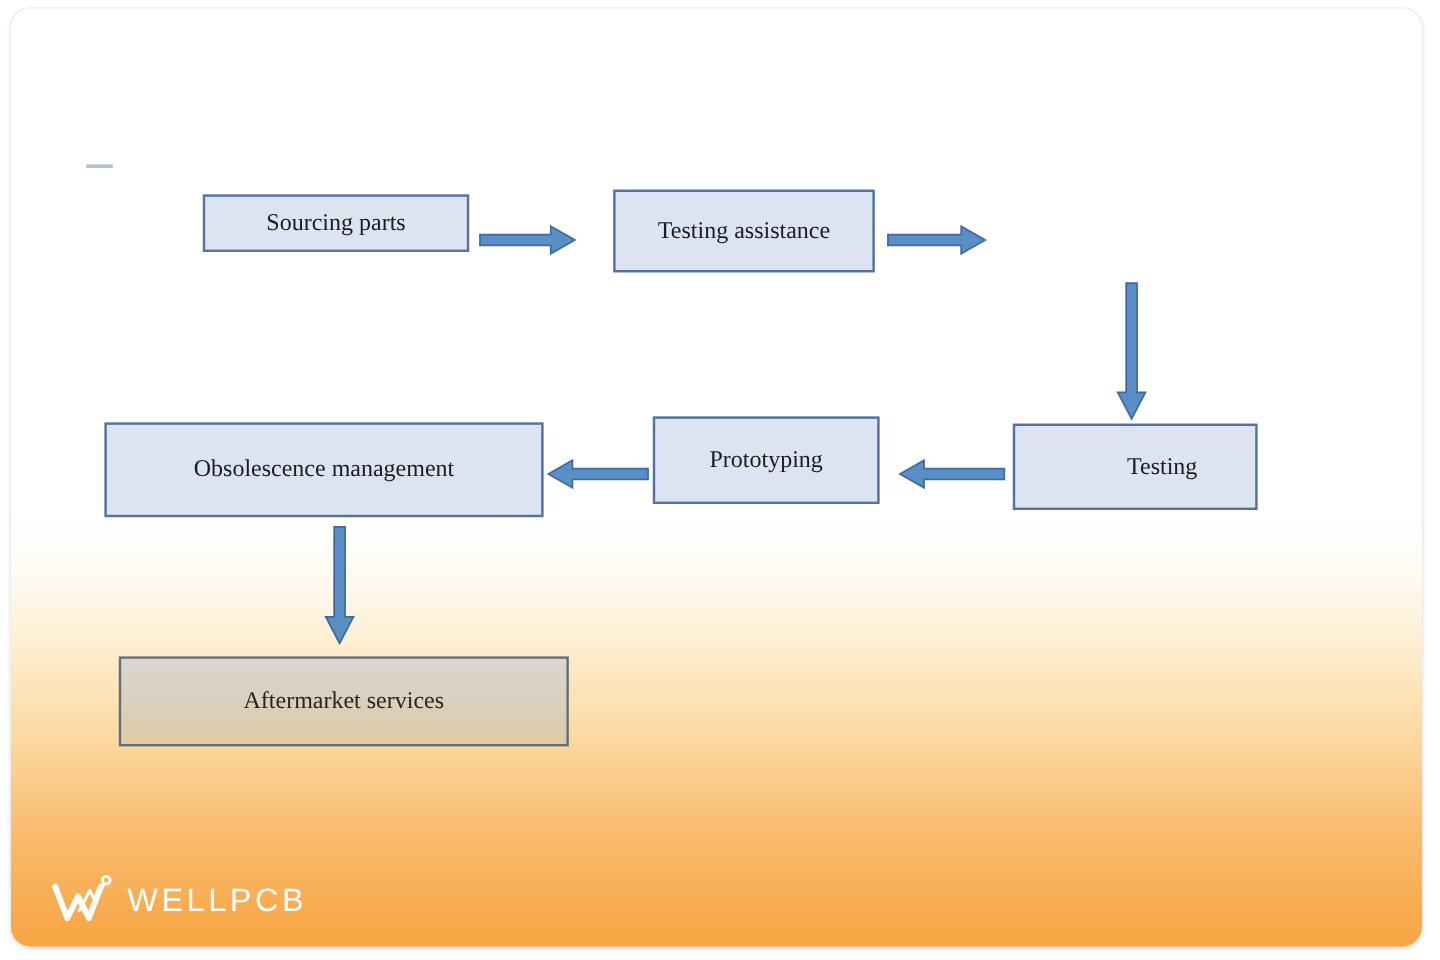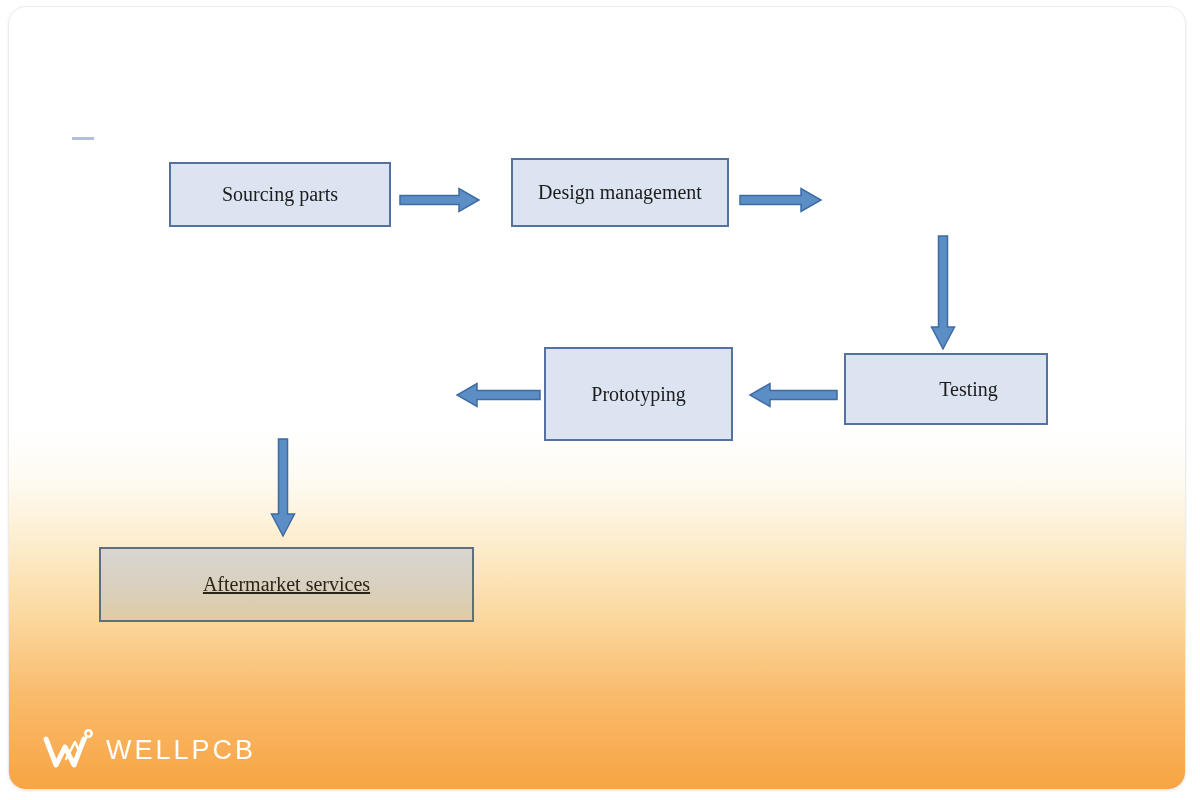--- a/index.html
+++ b/index.html
@@ -26,21 +26,20 @@
     color: #1c1c1c;
     display: flex; align-items: center; justify-content: center;
     font-size: 20px;
     text-align: center;
     line-height: 1.15;
   }
   .node.aftermarket {
     background: linear-gradient(180deg, #d9d6d2 0%, #d9d0bd 55%, #e0cba4 100%);
     border: 2px solid #5f6e7d;
     color: #2a2419;
-    text-decoration: underline;
   }
   .arrow { position: absolute; display: block; }
   .dash {
     position: absolute; left: 63px; top: 130px; width: 22px; height: 3px;
     background: #b3bfd9;
   }
   .footer-logo {
     position: absolute; left: 33px; top: 720px;
     display: flex; align-items: center; gap: 10px;
   }
@@ -53,57 +52,60 @@
   }
 </style>
 </head>
 <body>
 
 <div class="stage">
   <div class="card">
 
     <div class="dash"></div>
 
-    <div class="node" style="left:160px; top:155px; width:222px; height:65px;">
+    <div class="node" style="left:160px; top:155px; width:222px; height:48px;">
       <span>Sourcing parts</span>
     </div>
 
     <svg class="arrow" style="left:390px; top:180px;" width="82" height="26" viewBox="0 0 82 26">
       <polygon points="1,8.5 60,8.5 60,1.5 80,13 60,24.5 60,17.5 1,17.5" fill="#5b8ec4" stroke="#3e6ba3" stroke-width="1.5"></polygon>
     </svg>
 
     <div class="node" style="left:502px; top:151px; width:218px; height:69px;">
-      <span>Design management</span>
+      <span>Testing assistance</span>
     </div>
 
     <svg class="arrow" style="left:730px; top:180px;" width="84" height="26" viewBox="0 0 84 26">
       <polygon points="1,8.5 62,8.5 62,1.5 82,13 62,24.5 62,17.5 1,17.5" fill="#5b8ec4" stroke="#3e6ba3" stroke-width="1.5"></polygon>
     </svg>
 
 
     <svg class="arrow" style="left:920px; top:228px;" width="28" height="116" viewBox="0 0 28 116">
       <polygon points="9.5,1 18.5,1 18.5,92 25.5,92 14,114 2.5,92 9.5,92" fill="#5b8ec4" stroke="#3e6ba3" stroke-width="1.5"></polygon>
     </svg>
 
     <div class="node" style="left:835px; top:346px; width:204px; height:72px;padding-left:45px;">
       <span>Testing</span>
     </div>
 
     <svg class="arrow" style="left:739px; top:375px;" width="90" height="26" viewBox="0 0 90 26">
       <polygon points="89,8.5 22,8.5 22,1.5 2,13 22,24.5 22,17.5 89,17.5" fill="#5b8ec4" stroke="#3e6ba3" stroke-width="1.5"></polygon>
     </svg>
 
-    <div class="node" style="left:535px; top:340px; width:189px; height:94px;text-align:right;">
+    <div class="node" style="left:535px; top:340px; width:189px; height:73px;text-align:right;">
       <span>Prototyping</span>
     </div>
 
     <svg class="arrow" style="left:447px; top:375px;" width="85" height="26" viewBox="0 0 85 26">
       <polygon points="84,8.5 21,8.5 21,1.5 1,13 21,24.5 21,17.5 84,17.5" fill="#5b8ec4" stroke="#3e6ba3" stroke-width="1.5"></polygon>
     </svg>
 
+    <div class="node" style="left:78px; top:345px; width:366px; height:79px;">
+      <span>Obsolescence management</span>
+    </div>
 
     <svg class="arrow" style="left:260px; top:431px;" width="28" height="100" viewBox="0 0 28 100">
       <polygon points="9.5,1 18.5,1 18.5,76 25.5,76 14,98 2.5,76 9.5,76" fill="#5b8ec4" stroke="#3e6ba3" stroke-width="1.5"></polygon>
     </svg>
 
     <div class="node aftermarket" style="left:90px; top:540px; width:375px; height:75px;">
       <span>Aftermarket services</span>
     </div>
 
     <div class="footer-logo">

